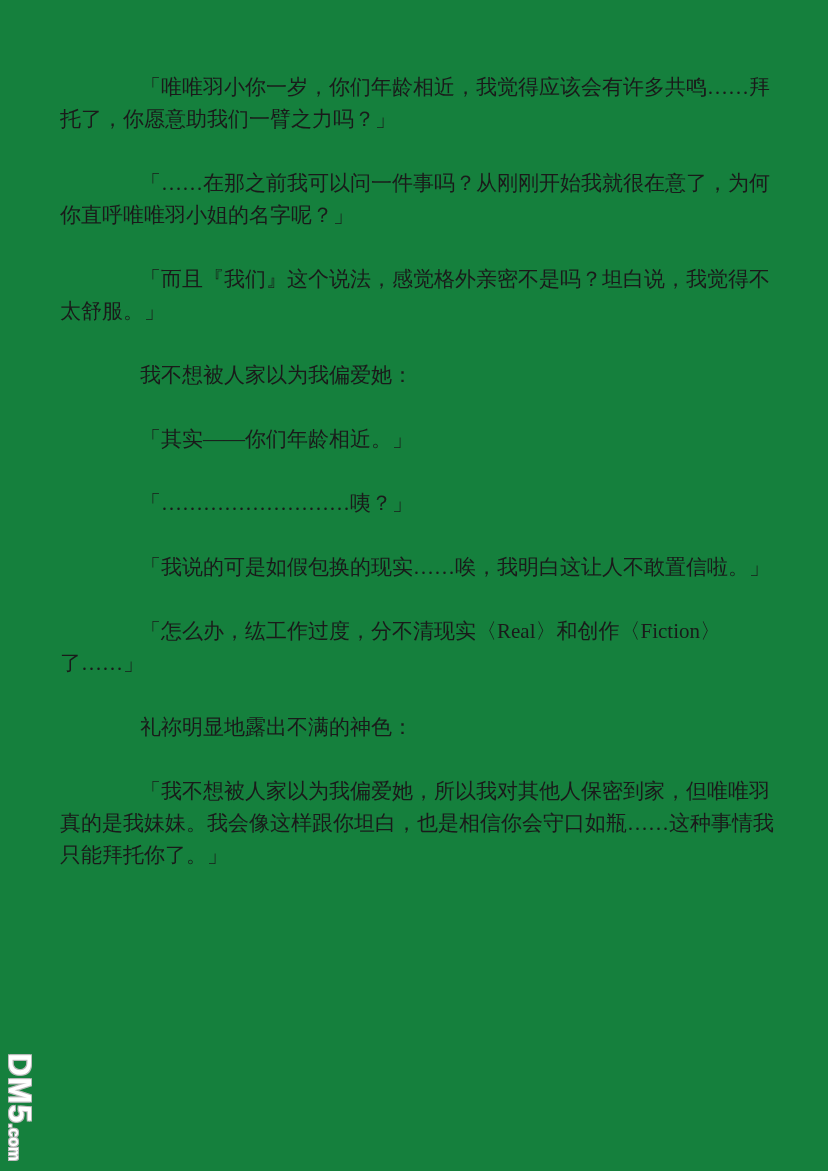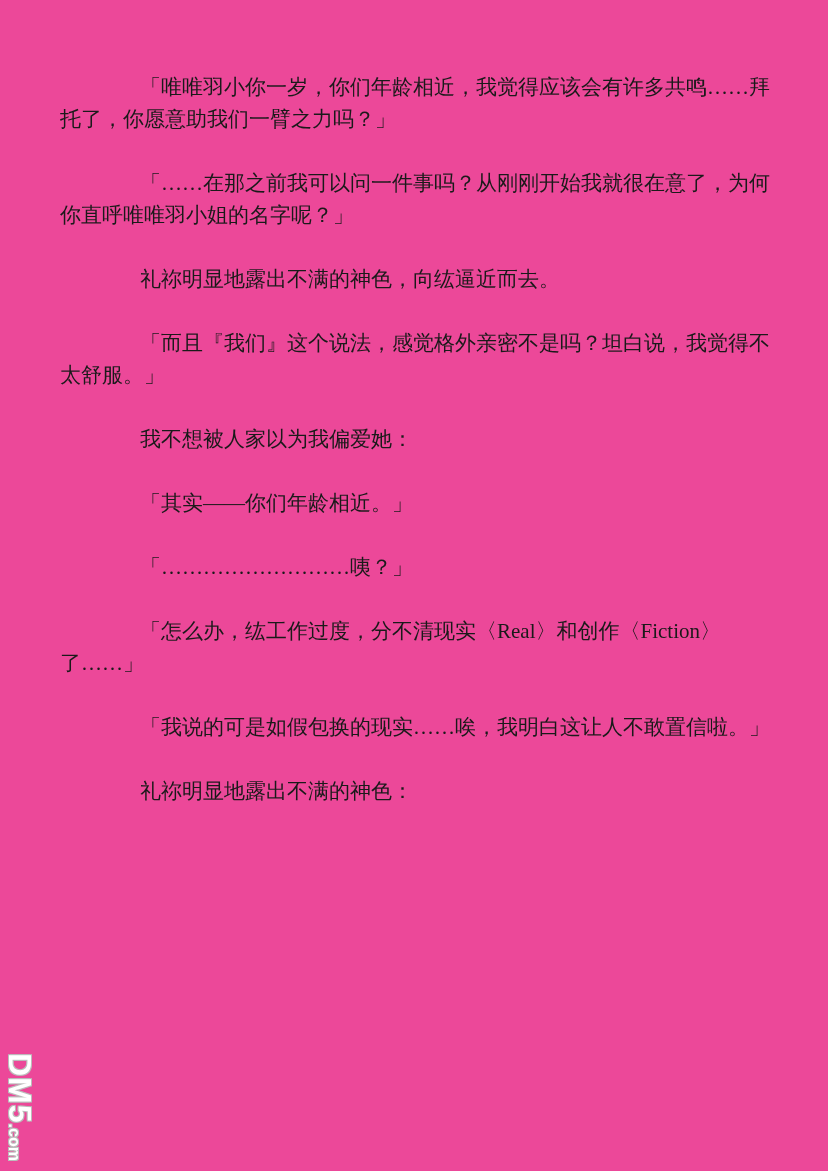--- a/index.html
+++ b/index.html
@@ -12,21 +12,21 @@
     background: #ffffff;
     overflow: hidden;
     position: relative;
     font-family: "Liberation Serif", "DejaVu Serif", serif;
     color: #1a1a1a;
   }
   .page {
     position: relative;
     width: 828px;
     height: 1171px;
-    background: #ec4899;
+    background: #15803d;
   }
   .content {
     padding: 71px 52px 0 60px;
   }
   p.para {
     margin: 0 0 32px 0;
     font-size: 21px;
     line-height: 32px;
     text-indent: 80px;
     white-space: pre-line;
@@ -59,25 +59,27 @@
 </style>
 </head>
 <body style="background: rgb(255, 255, 255); color: rgb(26, 26, 26);">
 
 <div class="page">
   <div class="content">
       <p class="para">「唯唯羽小你一岁，你们年龄相近，我觉得应该会有许多共鸣……拜
 托了，你愿意助我们一臂之力吗？」</p>
       <p class="para">「……在那之前我可以问一件事吗？从刚刚开始我就很在意了，为何
 你直呼唯唯羽小姐的名字呢？」</p>
-      <p class="para">礼祢明显地露出不满的神色，向纮逼近而去。</p>
       <p class="para">「而且『我们』这个说法，感觉格外亲密不是吗？坦白说，我觉得不
 太舒服。」</p>
       <p class="para">我不想被人家以为我偏爱她：</p>
       <p class="para">「其实——你们年龄相近。」</p>
       <p class="para">「………………………咦？」</p>
+      <p class="para">「我说的可是如假包换的现实……唉，我明白这让人不敢置信啦。」</p>
       <p class="para">「怎么办，纮工作过度，分不清现实〈Real〉和创作〈Fiction〉
 了……」</p>
-      <p class="para">「我说的可是如假包换的现实……唉，我明白这让人不敢置信啦。」</p>
       <p class="para">礼祢明显地露出不满的神色：</p>
+      <p class="para">「我不想被人家以为我偏爱她，所以我对其他人保密到家，但唯唯羽
+真的是我妹妹。我会像这样跟你坦白，也是相信你会守口如瓶……这种事情我
+只能拜托你了。」</p>
     </div>
   <div class="watermark"><span class="wm-main">DM5</span><span class="wm-suffix">.com</span></div>
 </div>
 
 </body></html>

